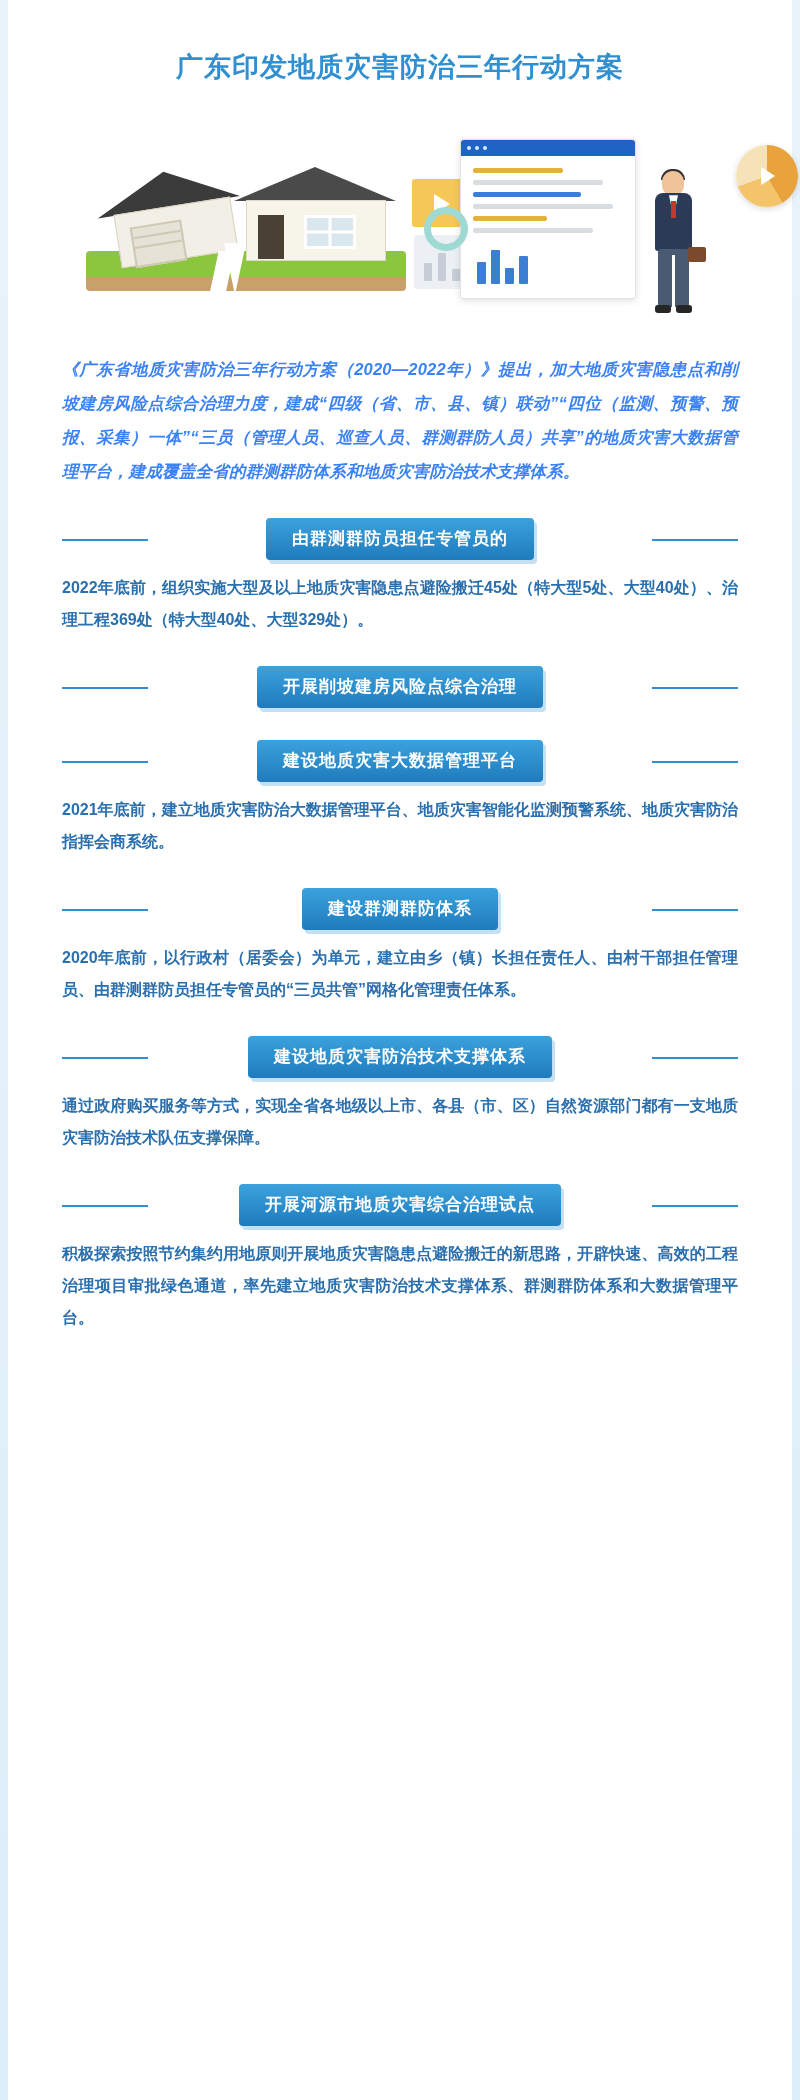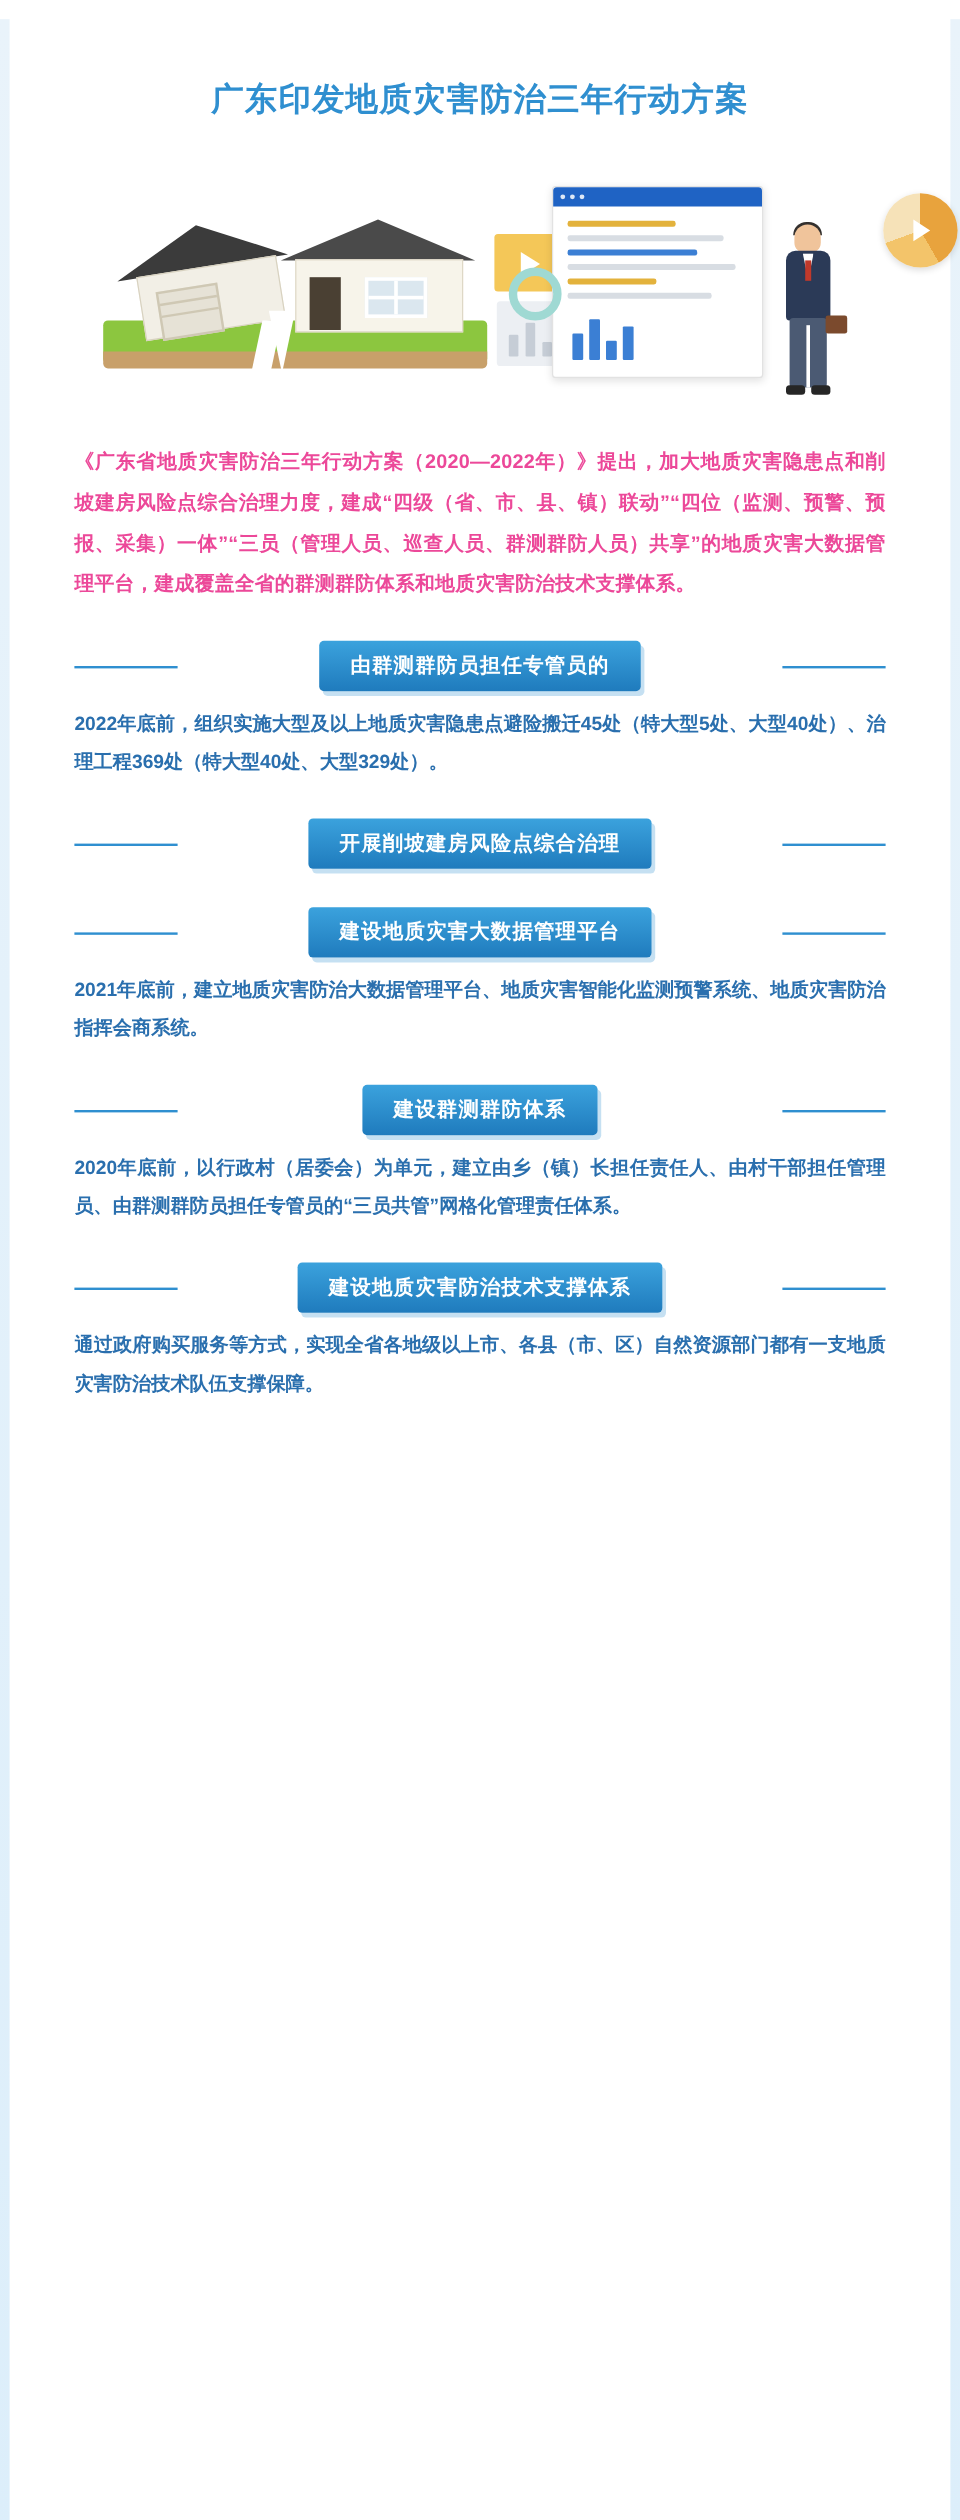--- a/index.html
+++ b/index.html
@@ -29,21 +29,21 @@
     width: 8px;
     height: 2100px;
     background: linear-gradient(180deg, #e9f3fa 0%, #dceefa 100%);
   }
   .edge-left { left: 0; }
   .edge-right { right: 0; }
 
   .inner {
     position: relative;
     width: 744px;
-    margin: 16px auto;
+    margin: 0 auto;
     background: #ffffff;
   }
 
   
   .title-block {
     padding-top: 46px;
     text-align: center;
   }
   .title-line {
     font-size: 27px;
@@ -383,24 +383,25 @@
     width: 18px; height: 15px;
     background: #7b4a2d;
     border-radius: 2px;
   }
 
   
   .lead {
     margin: 22px 34px 0 34px;
     font-size: 16.5px;
     line-height: 2.05;
-    color: #ec4899;
+    color: #3b82f6;
     font-weight: bold;
     text-align: justify;
     letter-spacing: .2px;
+    font-style: italic;
   }
 
   
   .section { margin-top: 28px; }
   .head-row {
     position: relative;
     height: 46px;
     display: flex;
     align-items: center;
     justify-content: center;
@@ -581,16 +582,24 @@
 
     <div class="section">
       <div class="head-row">
         <div class="head-rule l"></div>
         <div class="head-rule r"></div>
         <div class="head-badge">建设地质灾害防治技术支撑体系</div>
       </div>
       <div class="sec-body">通过政府购买服务等方式，实现全省各地级以上市、各县（市、区）自然资源部门都有一支地质灾害防治技术队伍支撑保障。</div>
     </div>
 
+    <div class="section">
+      <div class="head-row">
+        <div class="head-rule l"></div>
+        <div class="head-rule r"></div>
+        <div class="head-badge">开展河源市地质灾害综合治理试点</div>
+      </div>
+      <div class="sec-body">积极探索按照节约集约用地原则开展地质灾害隐患点避险搬迁的新思路，开辟快速、高效的工程治理项目审批绿色通道，率先建立地质灾害防治技术支撑体系、群测群防体系和大数据管理平台。</div>
+    </div>
 
   </div>
 
 </div>
 
 </body></html>

